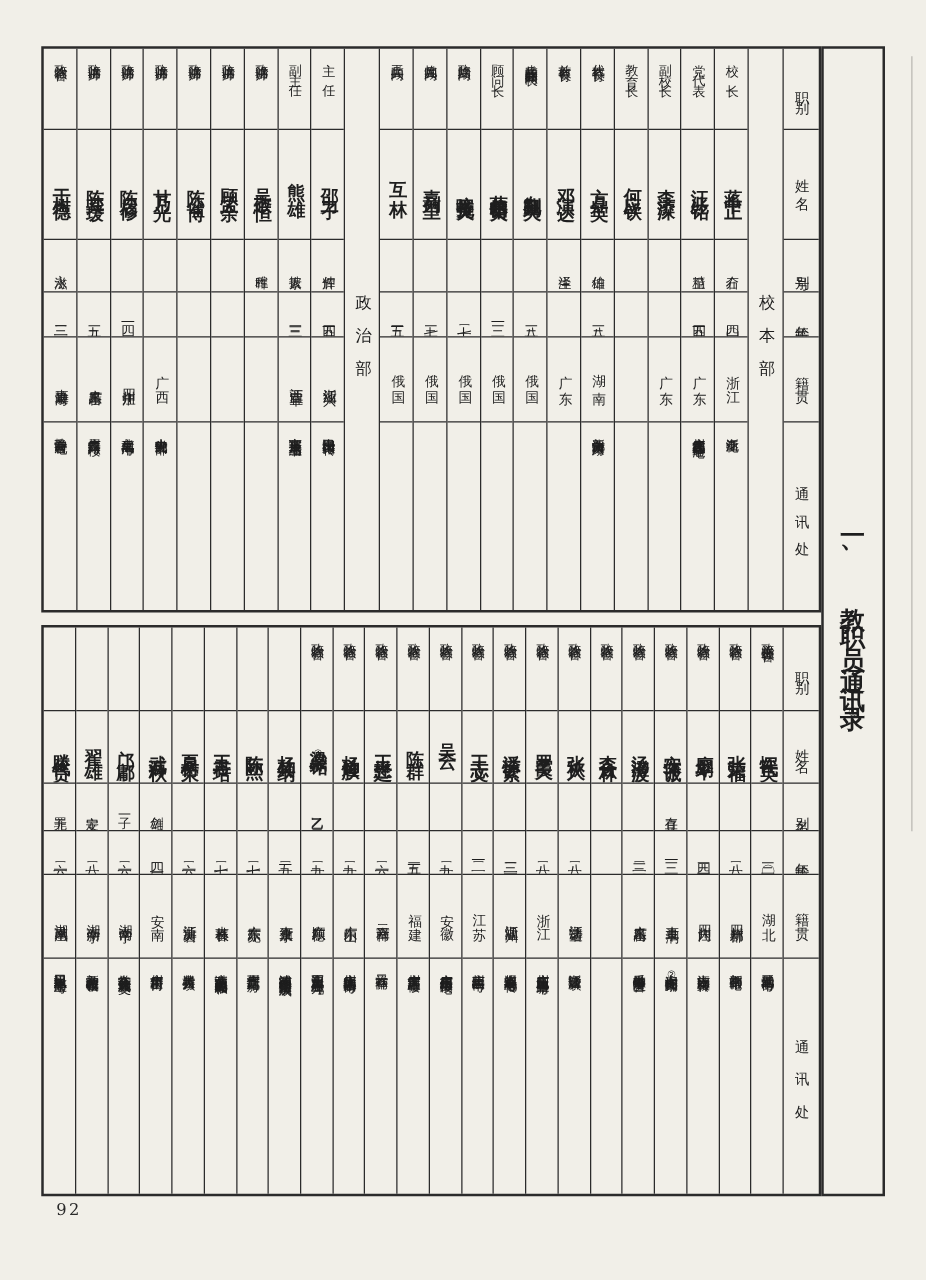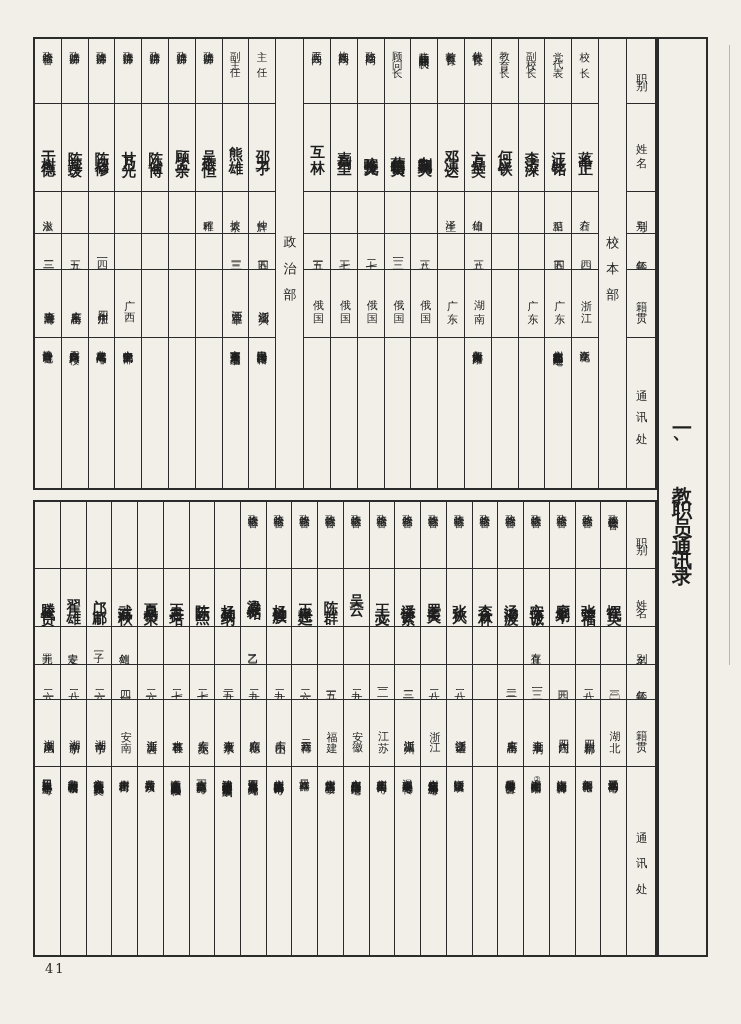--- a/index.html
+++ b/index.html
@@ -1003,14 +1003,14 @@
         </div>
         <div class="cell origin r4">
           <span class="vtext" style="letter-spacing: 1px;">湖南凤凰</span>
         </div>
         <div class="cell address r5 top-align">
           <span class="vtext" style="letter-spacing: 0.5px;">汉口日租界南小路二十五号</span>
         </div>
       </div>
     </div>
 
-  <div class="page-number">41</div>
+  <div class="page-number">92</div>
 </div>
 
 </body></html>

